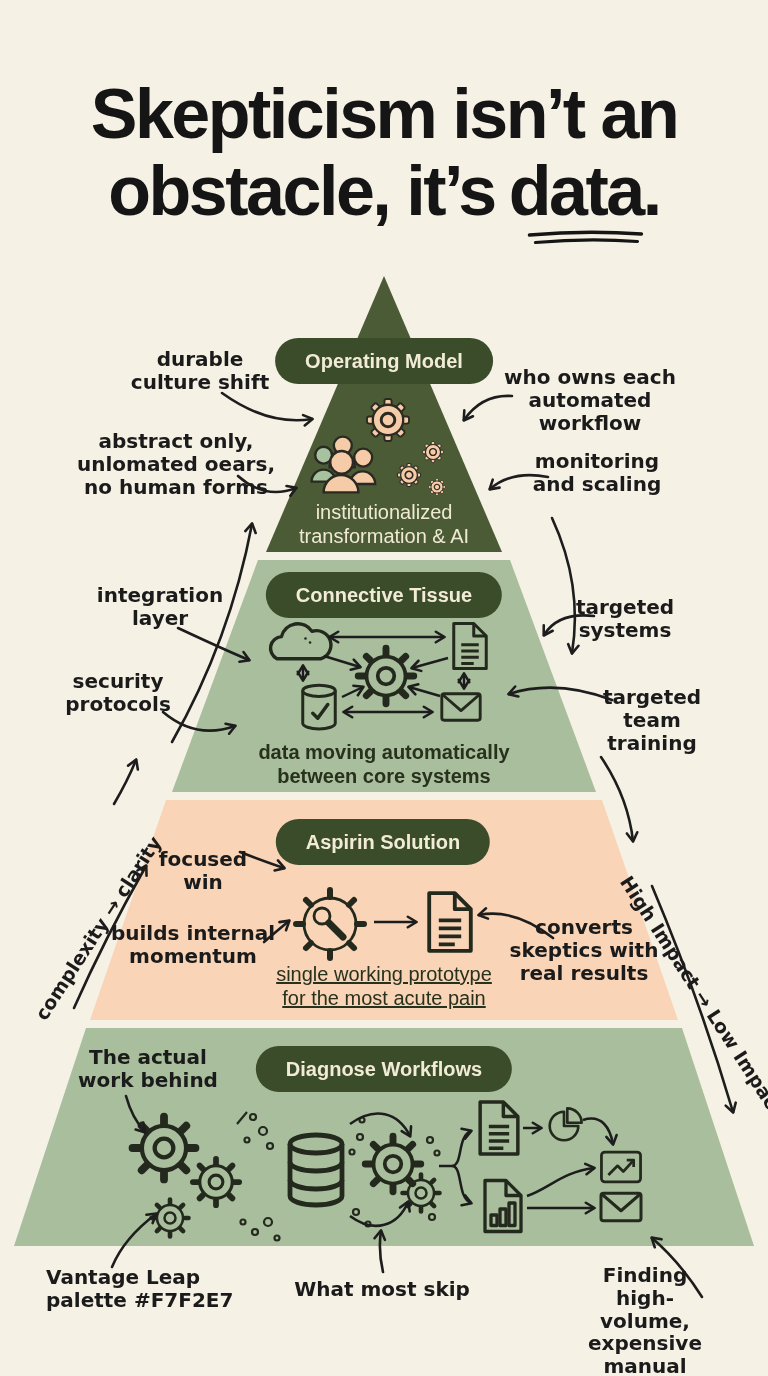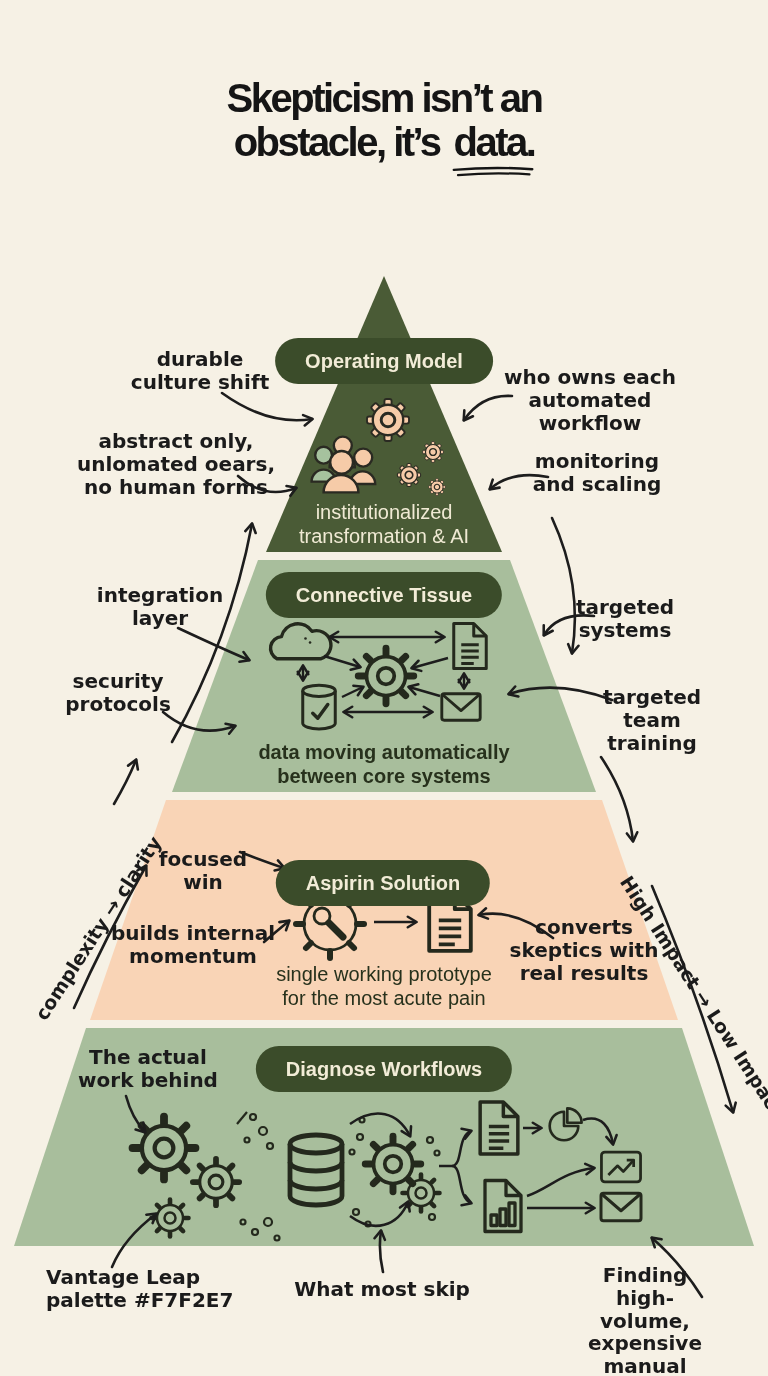--- a/index.html
+++ b/index.html
@@ -1,21 +1,21 @@
 <!DOCTYPE html>
 <html><head>
 <meta charset="utf-8">
 <style>
   html,body{margin:0;padding:0;}
   #canvas{position:relative;width:768px;height:1376px;background:#F6F1E5;overflow:hidden;
           font-family:"DejaVu Sans", sans-serif;}
 
   .title{position:absolute;top:76px;left:0;width:768px;text-align:center;
          font-family:"Liberation Sans", sans-serif;font-weight:bold;
-         font-size:40px;line-height:1.1;letter-spacing:-2.5px;color:#151515;}
+         font-size:70px;line-height:1.1;letter-spacing:-2.5px;color:#151515;}
   .du{position:relative;display:inline-block;margin-left:14px;}
   .du svg{position:absolute;left:-2px;bottom:-16px;width:104%;height:16px;}
 
   .pill{position:absolute;transform:translateX(-50%);background:#3B4C2A;color:#F2ECD7;
         font-family:"Liberation Sans", sans-serif;font-weight:bold;font-size:20px;
         line-height:46px;padding:0 30px;border-radius:26px;white-space:nowrap;z-index:3;}
 
   .cap{position:absolute;transform:translateX(-50%);text-align:center;z-index:3;
        font-family:"Liberation Sans", sans-serif;font-size:20px;line-height:1.22;color:#27311C;}
   .cap.cream{color:#F0EAD4;}
@@ -259,28 +259,28 @@
       <path d="M652,886 Q700,1000 733,1112" marker-end="url(#ah)"></path>
       <path d="M126,1096 Q132,1118 145,1132" marker-end="url(#ah)"></path>
       <path d="M112,1267 Q124,1238 156,1214" marker-end="url(#ah)"></path>
       <path d="M383,1272 Q378,1250 381,1231" marker-end="url(#ah)"></path>
       <path d="M702,1297 Q680,1262 652,1238" marker-end="url(#ah)"></path>
     </g>
   </svg>
 
   <div class="pill" style="left:384px;top:338px;">Operating Model</div>
   <div class="pill" style="left:384px;top:572px;">Connective Tissue</div>
-  <div class="pill" style="left:383px;top:860px;">Aspirin Solution</div>
+  <div class="pill" style="left:383px;top:819px;">Aspirin Solution</div>
   <div class="pill" style="left:384px;top:1046px;">Diagnose Workflows</div>
 
   <div class="cap cream" style="left:384px;top:500px;width:280px;white-space:pre-line;">institutionalized
 transformation &amp; AI</div>
   <div class="cap" style="left:384px;top:740px;width:340px;white-space:pre-line;font-weight:bold;">data moving automatically
 between core systems</div>
-  <div class="cap" style="left:384px;top:962px;width:380px;white-space:pre-line;">single working prototype
+  <div class="cap" style="left:384px;top:962px;width:380px;white-space:pre-line;text-decoration:underline;">single working prototype
 for the most acute pain</div>
 
   <div class="lbl" style="left:200px;top:348px;">durable
 culture shift</div>
   <div class="lbl" style="left:176px;top:430px;">abstract only,
 unlomated oears,
 no human forms</div>
   <div class="lbl" style="left:590px;top:366px;">who owns each
 automated workflow</div>
   <div class="lbl" style="left:597px;top:450px;">monitoring

